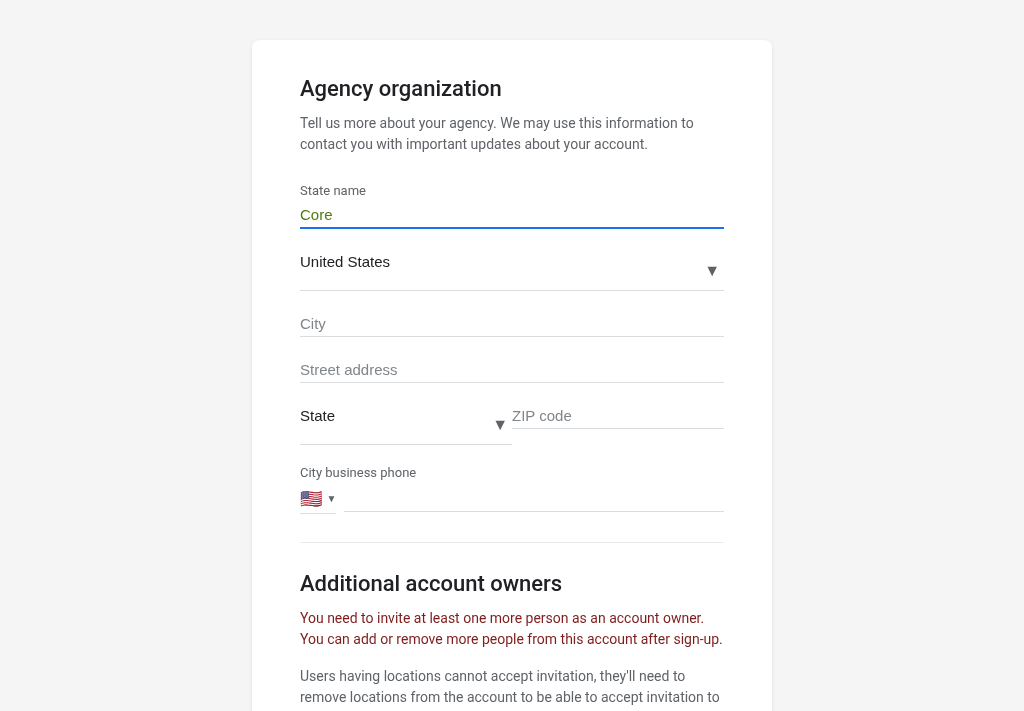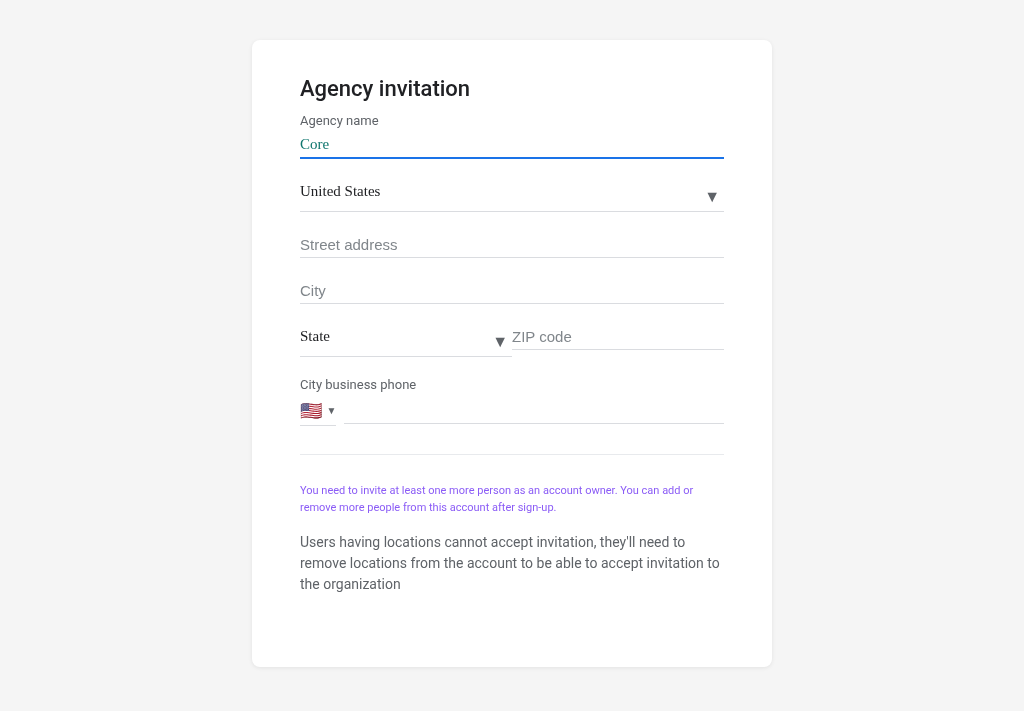--- a/index.html
+++ b/index.html
@@ -63,24 +63,23 @@
       margin-bottom: 4px;
       display: block;
     }
 
     .text-input {
       width: 100%;
       border: none;
       border-bottom: 2px solid #1a73e8;
       outline: none;
       font-size: 15px;
-      color: #0f766e;
+      color: #4d7c0f;
       padding: 4px 0 4px 0;
       background: transparent;
-      font-family: Liberation Serif, serif;
     }
 
     .text-input-normal {
       width: 100%;
       border: none;
       border-bottom: 1px solid #dadce0;
       outline: none;
       font-size: 15px;
       color: #202124;
       padding: 4px 0 4px 0;
@@ -96,26 +95,25 @@
       width: 100%;
     }
 
     .select-input {
       width: 100%;
       border: none;
       border-bottom: 1px solid #dadce0;
       outline: none;
       font-size: 15px;
       color: #202124;
-      padding: 4px 0 12px 0;
+      padding: 4px 0 20px 0;
       background: transparent;
       appearance: none;
       -webkit-appearance: none;
       cursor: pointer;
-      font-family: Liberation Serif, serif;
     }
 
     .select-arrow {
       position: absolute;
       right: 4px;
       top: 50%;
       transform: translateY(-50%);
       pointer-events: none;
       color: #5f6368;
       font-size: 16px;
@@ -171,65 +169,66 @@
     }
 
     .section-title-2 {
       font-size: 22px;
       font-weight: 500;
       color: #202124;
       margin-bottom: 12px;
     }
 
     .section-description-2 {
-      font-size: 11px;
-      color: #8b5cf6;
+      font-size: 14px;
+      color: #7f1d1d;
       line-height: 1.5;
       margin-bottom: 16px;
     }
 
     .warning-text {
       font-size: 14px;
       color: #5f6368;
       line-height: 1.5;
       margin-bottom: 36px;
     }
   </style>
 </head>
 <body>
 
 <div class="page-container">
   <div class="form-card">
 
     <div>
-      <h1 class="section-title">Agency invitation</h1>
-
-      <div class="field-group">
-        <label class="field-label">Agency name</label>
+      <h1 class="section-title">Agency organization</h1>
+      <p class="section-description">Tell us more about your agency. We may use this information to contact you with important updates about your account.</p>
+
+      <div class="field-group">
+        <label class="field-label">State name</label>
         <input type="text" class="text-input" value="Core" style="">
       </div>
 
       <div class="field-group">
         <div class="select-wrapper">
           <select class="select-input">
             <option>United States</option>
             <option>Canada</option>
             <option>United Kingdom</option>
             <option>Australia</option>
           </select>
           <span class="select-arrow">▼</span>
         </div>
       </div>
 
       <div class="field-group">
+        <input type="text" class="text-input-normal" placeholder="City" style="">
+      </div>
+
+      <div class="field-group">
         <input type="text" class="text-input-normal" placeholder="Street address" style="">
-      </div>
-
-      <div class="field-group">
-        <input type="text" class="text-input-normal" placeholder="City" style="">
       </div>
 
       <div class="field-group row-two-col">
         <div class="col-half">
           <div class="select-wrapper">
             <select class="select-input">
               <option value="" label="State">State</option>
               <option>Alabama</option>
               <option>Alaska</option>
               <option>Arizona</option>
@@ -256,20 +255,21 @@
             <span class="flag-arrow">▼</span>
           </div>
           <input type="tel" class="phone-number-input" style="">
         </div>
       </div>
     </div>
 
     <hr class="divider">
 
     <div>
+      <h2 class="section-title-2">Additional account owners</h2>
       <p class="section-description-2">You need to invite at least one more person as an account owner. You can add or remove more people from this account after sign-up.</p>
       <p class="warning-text">Users having locations cannot accept invitation, they'll need to remove locations from the account to be able to accept invitation to the organization</p>
 
     </div>
 
   </div>
 
 </div>
 
 </body></html>

